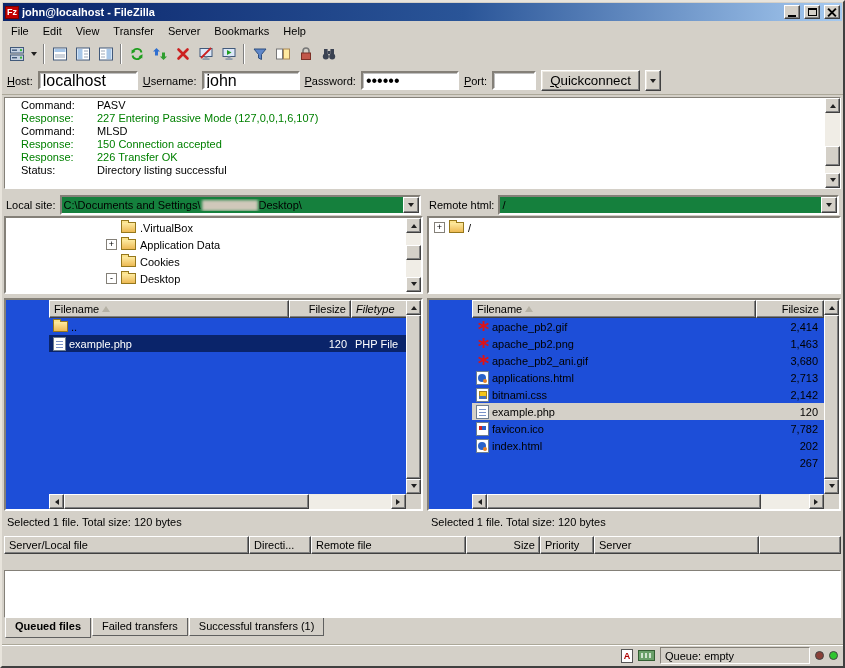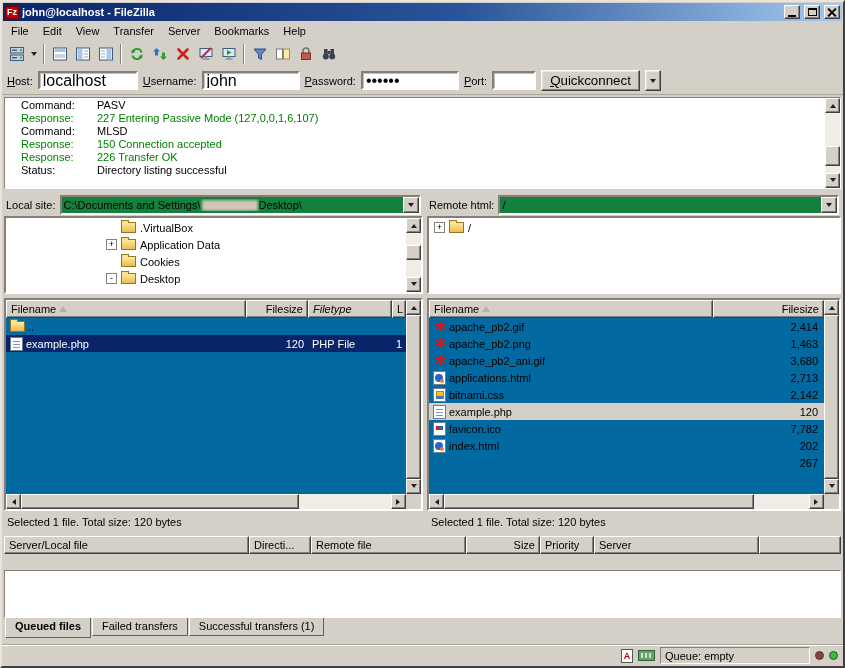--- a/index.html
+++ b/index.html
@@ -70,21 +70,21 @@
 .tree-content{flex:1;overflow:hidden;padding-top:1px;min-width:0;}
 .tree-row{height:17px;display:flex;align-items:center;gap:4px;}
 .tree-local .tree-row{padding-left:100px;}
 .tree-remote .tree-row{padding-left:5px;}
 .exp{flex:0 0 11px;width:11px;height:11px;border:1px solid #848078;background:#fff;font-size:9px;line-height:8px;text-align:center;}
 .exp:empty{visibility:hidden;}
 .icn-folder{position:relative;flex:0 0 15px;width:15px;height:11px;background:linear-gradient(180deg,#fdeaa0,#edb953);border:1px solid #96781c;}
 .icn-folder::before{content:"";position:absolute;top:-3px;left:-1px;width:6px;height:2px;background:#fbe28b;border:1px solid #96781c;border-bottom:none;}
 
 .lists{flex:1;display:flex;padding:0 2px;min-height:0;}
-.listbox{background:#0369a1;border:2px solid;border-color:#848078 #fff #fff #848078;display:grid;grid-template-columns:1fr 15px;grid-template-rows:1fr 15px;overflow:hidden;}
+.listbox{background:#1d4ed8;border:2px solid;border-color:#848078 #fff #fff #848078;display:grid;grid-template-columns:1fr 15px;grid-template-rows:1fr 15px;overflow:hidden;padding-left:43px;}
 .list-local{flex:0 0 419px;}
 .list-remote{flex:1;min-width:0;}
 .list-main{grid-column:1;grid-row:1;display:flex;flex-direction:column;overflow:hidden;min-width:0;}
 .listbox > .vscroll{grid-column:2;grid-row:1;}
 .listbox > .hscroll{grid-column:1;grid-row:2;}
 .sb-corner{grid-column:2;grid-row:2;background:#d4d0c8;}
 .hdr{flex:0 0 18px;display:flex;overflow:hidden;}
 .col-cell{flex:0 0 auto;height:18px;background:#d4d0c8;border:1px solid;border-color:#fff #404040 #404040 #fff;box-shadow:inset -1px -1px 0 #808080;padding:0 4px;display:flex;align-items:center;gap:3px;white-space:nowrap;overflow:hidden;}
 .col-cell[data-align="right"]{justify-content:flex-end;}
 .sort-arrow{display:none;width:0;height:0;border-left:4px solid transparent;border-right:4px solid transparent;border-bottom:6px solid #b5b1a5;}

